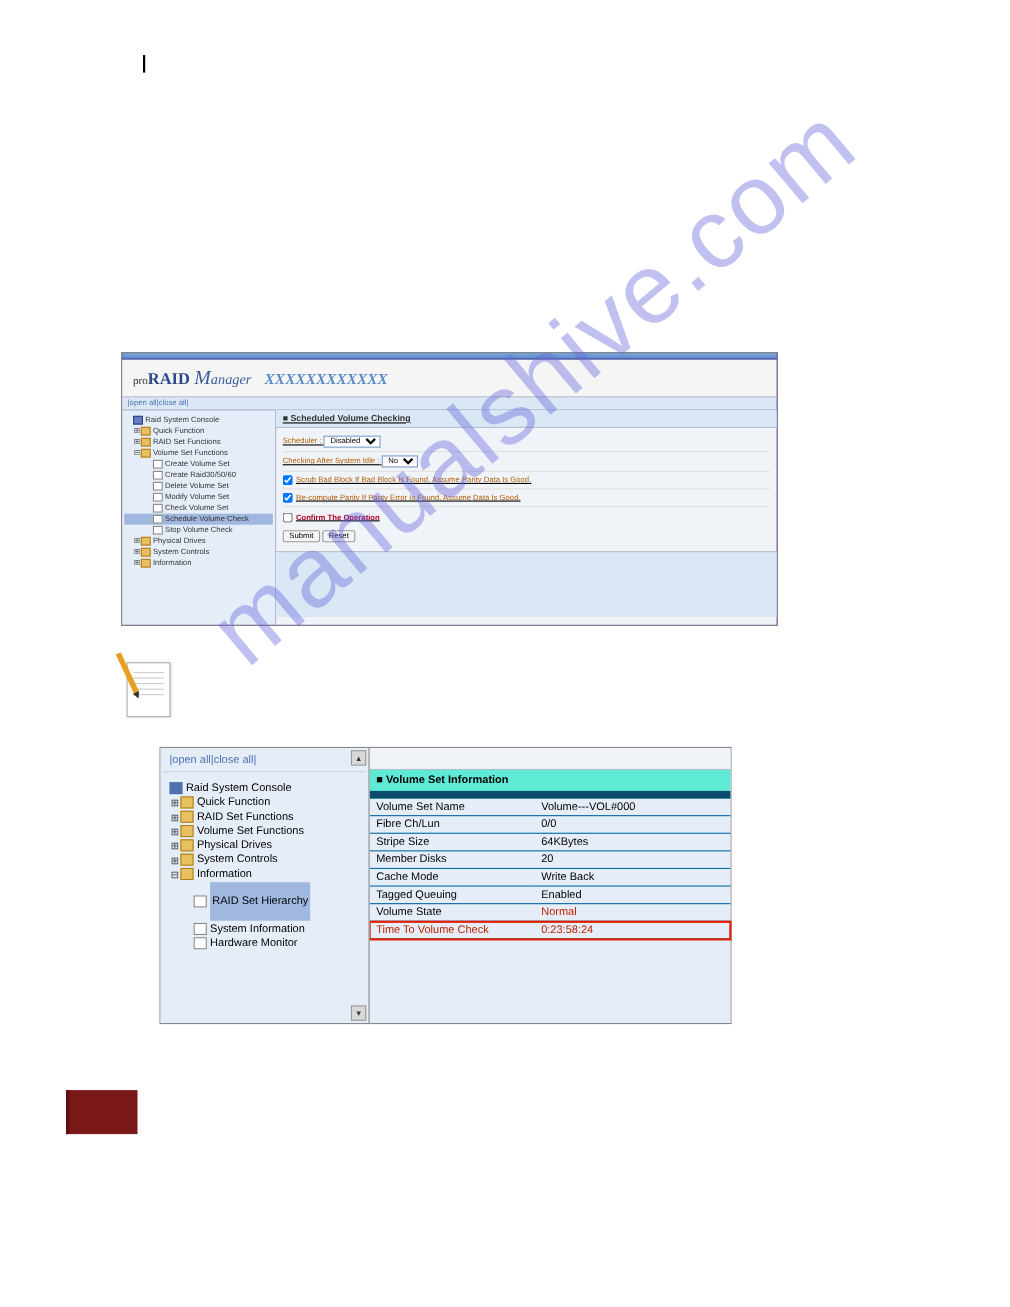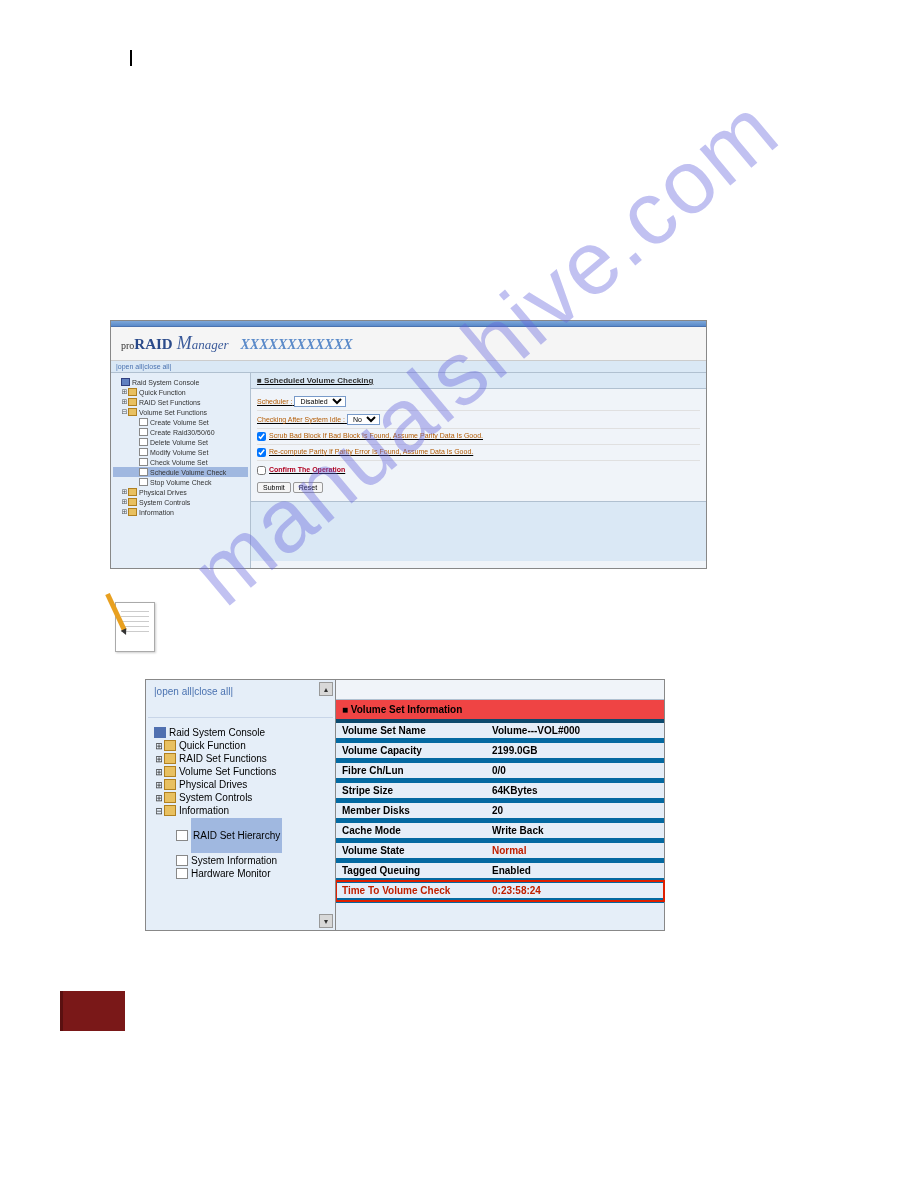--- a/index.html
+++ b/index.html
@@ -57,40 +57,40 @@
     .note-paper { width: 40px; height: 50px; background: #fff; border: 1px solid #aaa; position: absolute; top: 8px; left: 5px; box-shadow: 1px 1px 2px rgba(0,0,0,0.2); }
     .note-paper::before { content: ''; position: absolute; top: 8px; left: 5px; right: 5px; height: 1px; background: #ccc; box-shadow: 0 5px #ccc, 0 10px #ccc, 0 15px #ccc, 0 20px #ccc; }
     .note-pencil { position: absolute; top: 0; left: -5px; width: 5px; height: 40px; background: #e8a020; transform: rotate(-25deg); transform-origin: top; }
     .note-pencil::after { content: ''; position: absolute; bottom: -5px; left: -1px; width: 0; height: 0; border-left: 3.5px solid transparent; border-right: 3.5px solid transparent; border-top: 6px solid #333; }
     
     .spacer-mid { height: 10px; }
     
     
     .screenshot2 { margin-left: 85px; width: 520px; display: flex; border: 1px solid #888; }
     .screenshot2 .sidebar2 { width: 190px; background: #e5eef8; padding: 4px 2px; font-size: 10px; border-right: 1px solid #888; min-height: 250px; position: relative; }
-    .s2-toolbar { padding: 2px 6px 20px; font-size: 10px; color: #4a72b0; border-bottom: 1px solid #c8d5e8; }
+    .s2-toolbar { padding: 2px 6px 4px; font-size: 10px; color: #4a72b0; border-bottom: 1px solid #c8d5e8; }
     .s2-toolbar a { color: #4a72b0; text-decoration: none; }
     .s2-tree { padding-top: 8px; }
     .s2-item { padding: 1px 0 1px 6px; white-space: nowrap; display: flex; align-items: center; }
     .s2-icon { width: 12px; height: 11px; display: inline-block; margin-right: 3px; }
     .s2i-computer { background: #5070b0; }
     .s2i-folder { background: #e8c060; border: 0.5px solid #b08020; }
     .s2i-file { background: #fff; border: 0.5px solid #888; }
     .s2-plusminus { width: 10px; font-size: 9px; color: #333; text-align: center; display: inline-block; }
     .s2-indent2 { padding-left: 28px; }
     .s2-item.selected span.s2-text { background: #a0b8e0; padding: 12px 2px; }
     .scroll-arrow { position: absolute; right: 2px; width: 14px; height: 14px; background: #d8d8d8; border: 1px solid #999; display: flex; align-items: center; justify-content: center; font-size: 8px; color: #333; }
     .scroll-up { top: 2px; }
     .scroll-down { bottom: 2px; }
     
     .screenshot2 .content2 { flex: 1; background: #e5eef8; }
     .c2-spacer { height: 20px; background: #f0f4f9; border-bottom: 1px solid #b0c0d0; }
-    .c2-header { background: #ef4444; padding: 4px 6px; font-size: 10px; font-weight: bold; border-bottom: 4px solid #0c4a6e; }
+    .c2-header { background: #5eead4; padding: 4px 6px; font-size: 10px; font-weight: bold; border-bottom: 7px solid #0c4a6e; }
     .c2-table { width: 100%; font-size: 10px; border-collapse: collapse; }
-    .c2-table td { padding: 2px 6px; border-bottom: 5px solid #0369a1; font-weight: bold; }
+    .c2-table td { padding: 2px 6px; border-bottom: 1px solid #0369a1; }
     .c2-table td:first-child { width: 150px; }
     .c2-red { color: #c02000; }
     
     .footer-bar { margin-top: 60px; }
     .footer-box { width: 65px; height: 40px; background: #7a1818; border-left: 3px solid #5a1010; }
     
     .c2-row-highlight { outline: 2px solid #e02000; outline-offset: -1px; }
   </style>
 </head>
 <body>
@@ -276,46 +276,42 @@
     <div class="content2">
       <div class="c2-spacer"></div>
       <div class="c2-header">■ <span>Volume Set Information</span></div>
       <table class="c2-table">
         <tbody>
             <tr>
               <td>Volume Set Name</td>
               <td>Volume---VOL#000</td>
             </tr>
         <tr>
-              <td>Volume Capacity</td>
-              <td>2199.0GB</td>
-            </tr>
-        <tr>
               <td>Fibre Ch/Lun</td>
               <td>0/0</td>
             </tr>
         <tr>
               <td>Stripe Size</td>
               <td>64KBytes</td>
             </tr>
         <tr>
               <td>Member Disks</td>
               <td>20</td>
             </tr>
         <tr>
               <td>Cache Mode</td>
               <td>Write Back</td>
             </tr>
         <tr>
+              <td>Tagged Queuing</td>
+              <td>Enabled</td>
+            </tr>
+        <tr>
               <td>Volume State</td>
               <td class="c2-red">Normal</td>
-            </tr>
-        <tr>
-              <td>Tagged Queuing</td>
-              <td>Enabled</td>
             </tr>
         <tr class="c2-row-highlight">
               <td class="c2-red">Time To Volume Check</td>
               <td class="c2-red">0:23:58:24</td>
             </tr>
       </tbody>
         </table>
     </div>
   </div>
 

